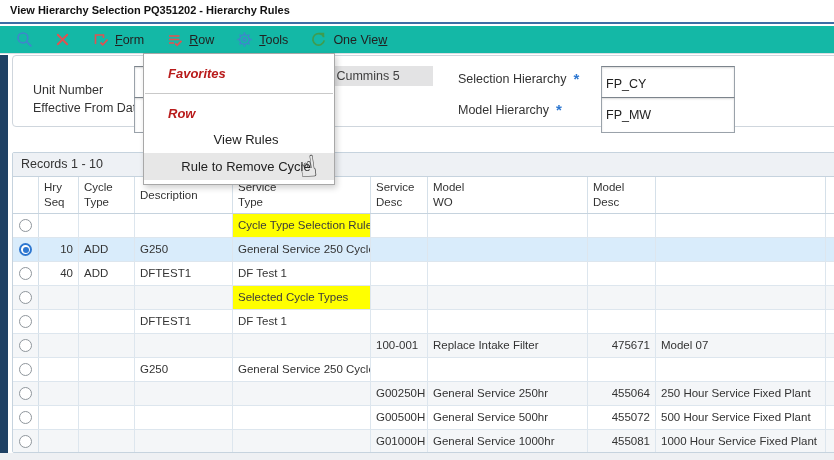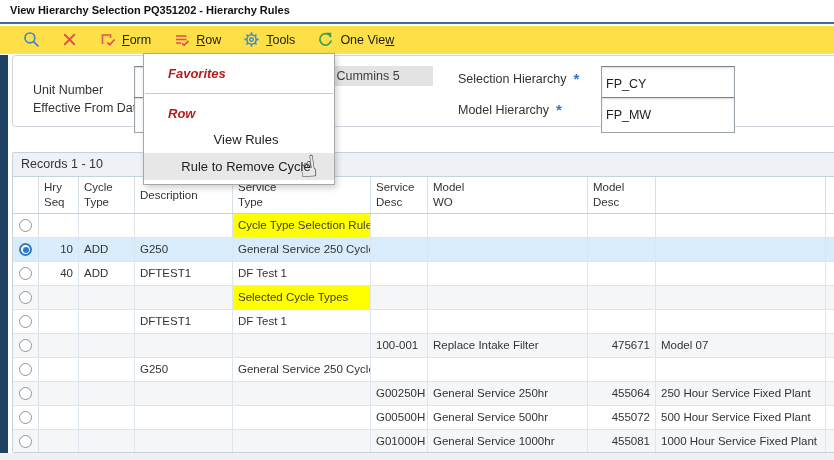--- a/index.html
+++ b/index.html
@@ -16,22 +16,22 @@
     position: absolute; top: 0; left: 0; right: 0; height: 24px;
     background: #fff; border-bottom: 2px solid #3c6ea5;
   }
   .titlebar .ttl {
     font-size: 11px; font-weight: bold; color: #111;
     padding: 4px 0 0 10px; white-space: nowrap;
   }
   
   .toolbar {
     position: absolute; top: 26px; left: 0; right: 0; height: 28px;
-    background: #fde047; border-bottom: 1px solid #d9dde2;
-    display: flex; align-items: center; padding-left: 15px; gap: 6px;
+    background: #14b8a6; border-bottom: 1px solid #d9dde2;
+    display: flex; align-items: center; padding-left: 8px; gap: 6px;
   }
   .tbtn {
     display: flex; align-items: center; gap: 6px;
     padding: 3px 8px; font-size: 12.5px; color: #222; cursor: default;
   }
   .tbtn .key { text-decoration: underline; }
   .tbtn svg { display: block; }
   
   .leftbar { position: absolute; left: 0; top: 55px; width: 8px; height: 400px; background: #1f4164; }
   

